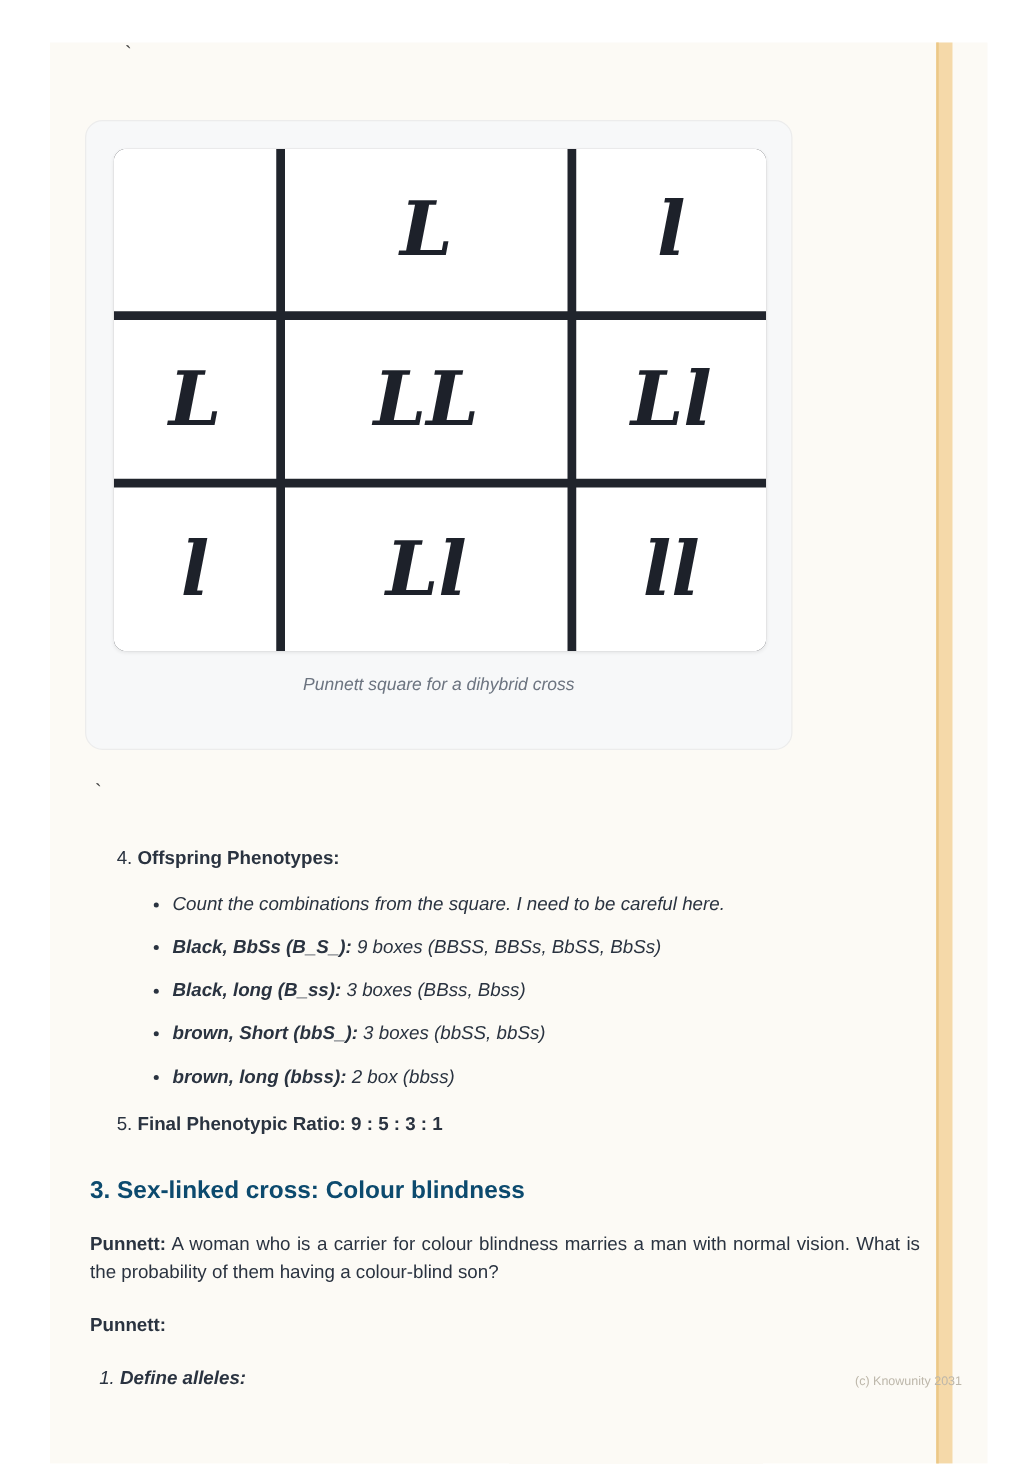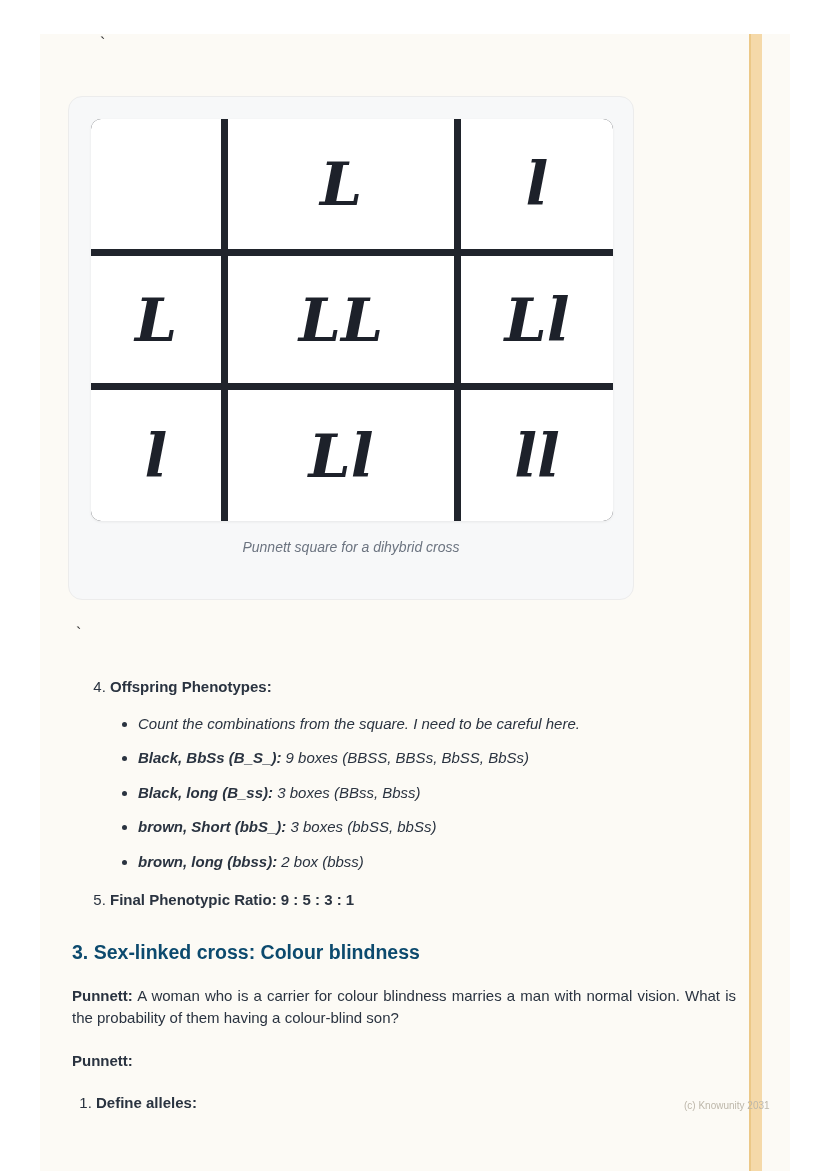--- a/index.html
+++ b/index.html
@@ -107,21 +107,21 @@
   }
   ul.bullets > li { margin-bottom: 12px; font-style: italic; }
   .heading {
     font-size: 19.5px;
     font-weight: bold;
     color: #f5a11f;
     margin: 26px 0 18px;
   }
   .para { margin: 0 0 20px; }
   .justify { text-align: justify; }
-  ol.olist2 { margin: 4px 0 0; padding-left: 24px; }
+  ol.olist2 { margin: 4px 0 0; padding-left: 24px; font-style: italic; }
   ol.olist2 > li { margin-bottom: 10px; }
 
   .copyright {
     position: absolute;
     left: 684px; top: 1100px;
     font-size: 10px;
     color: #bdb7aa;
     z-index: 5;
     white-space: nowrap;
   }

